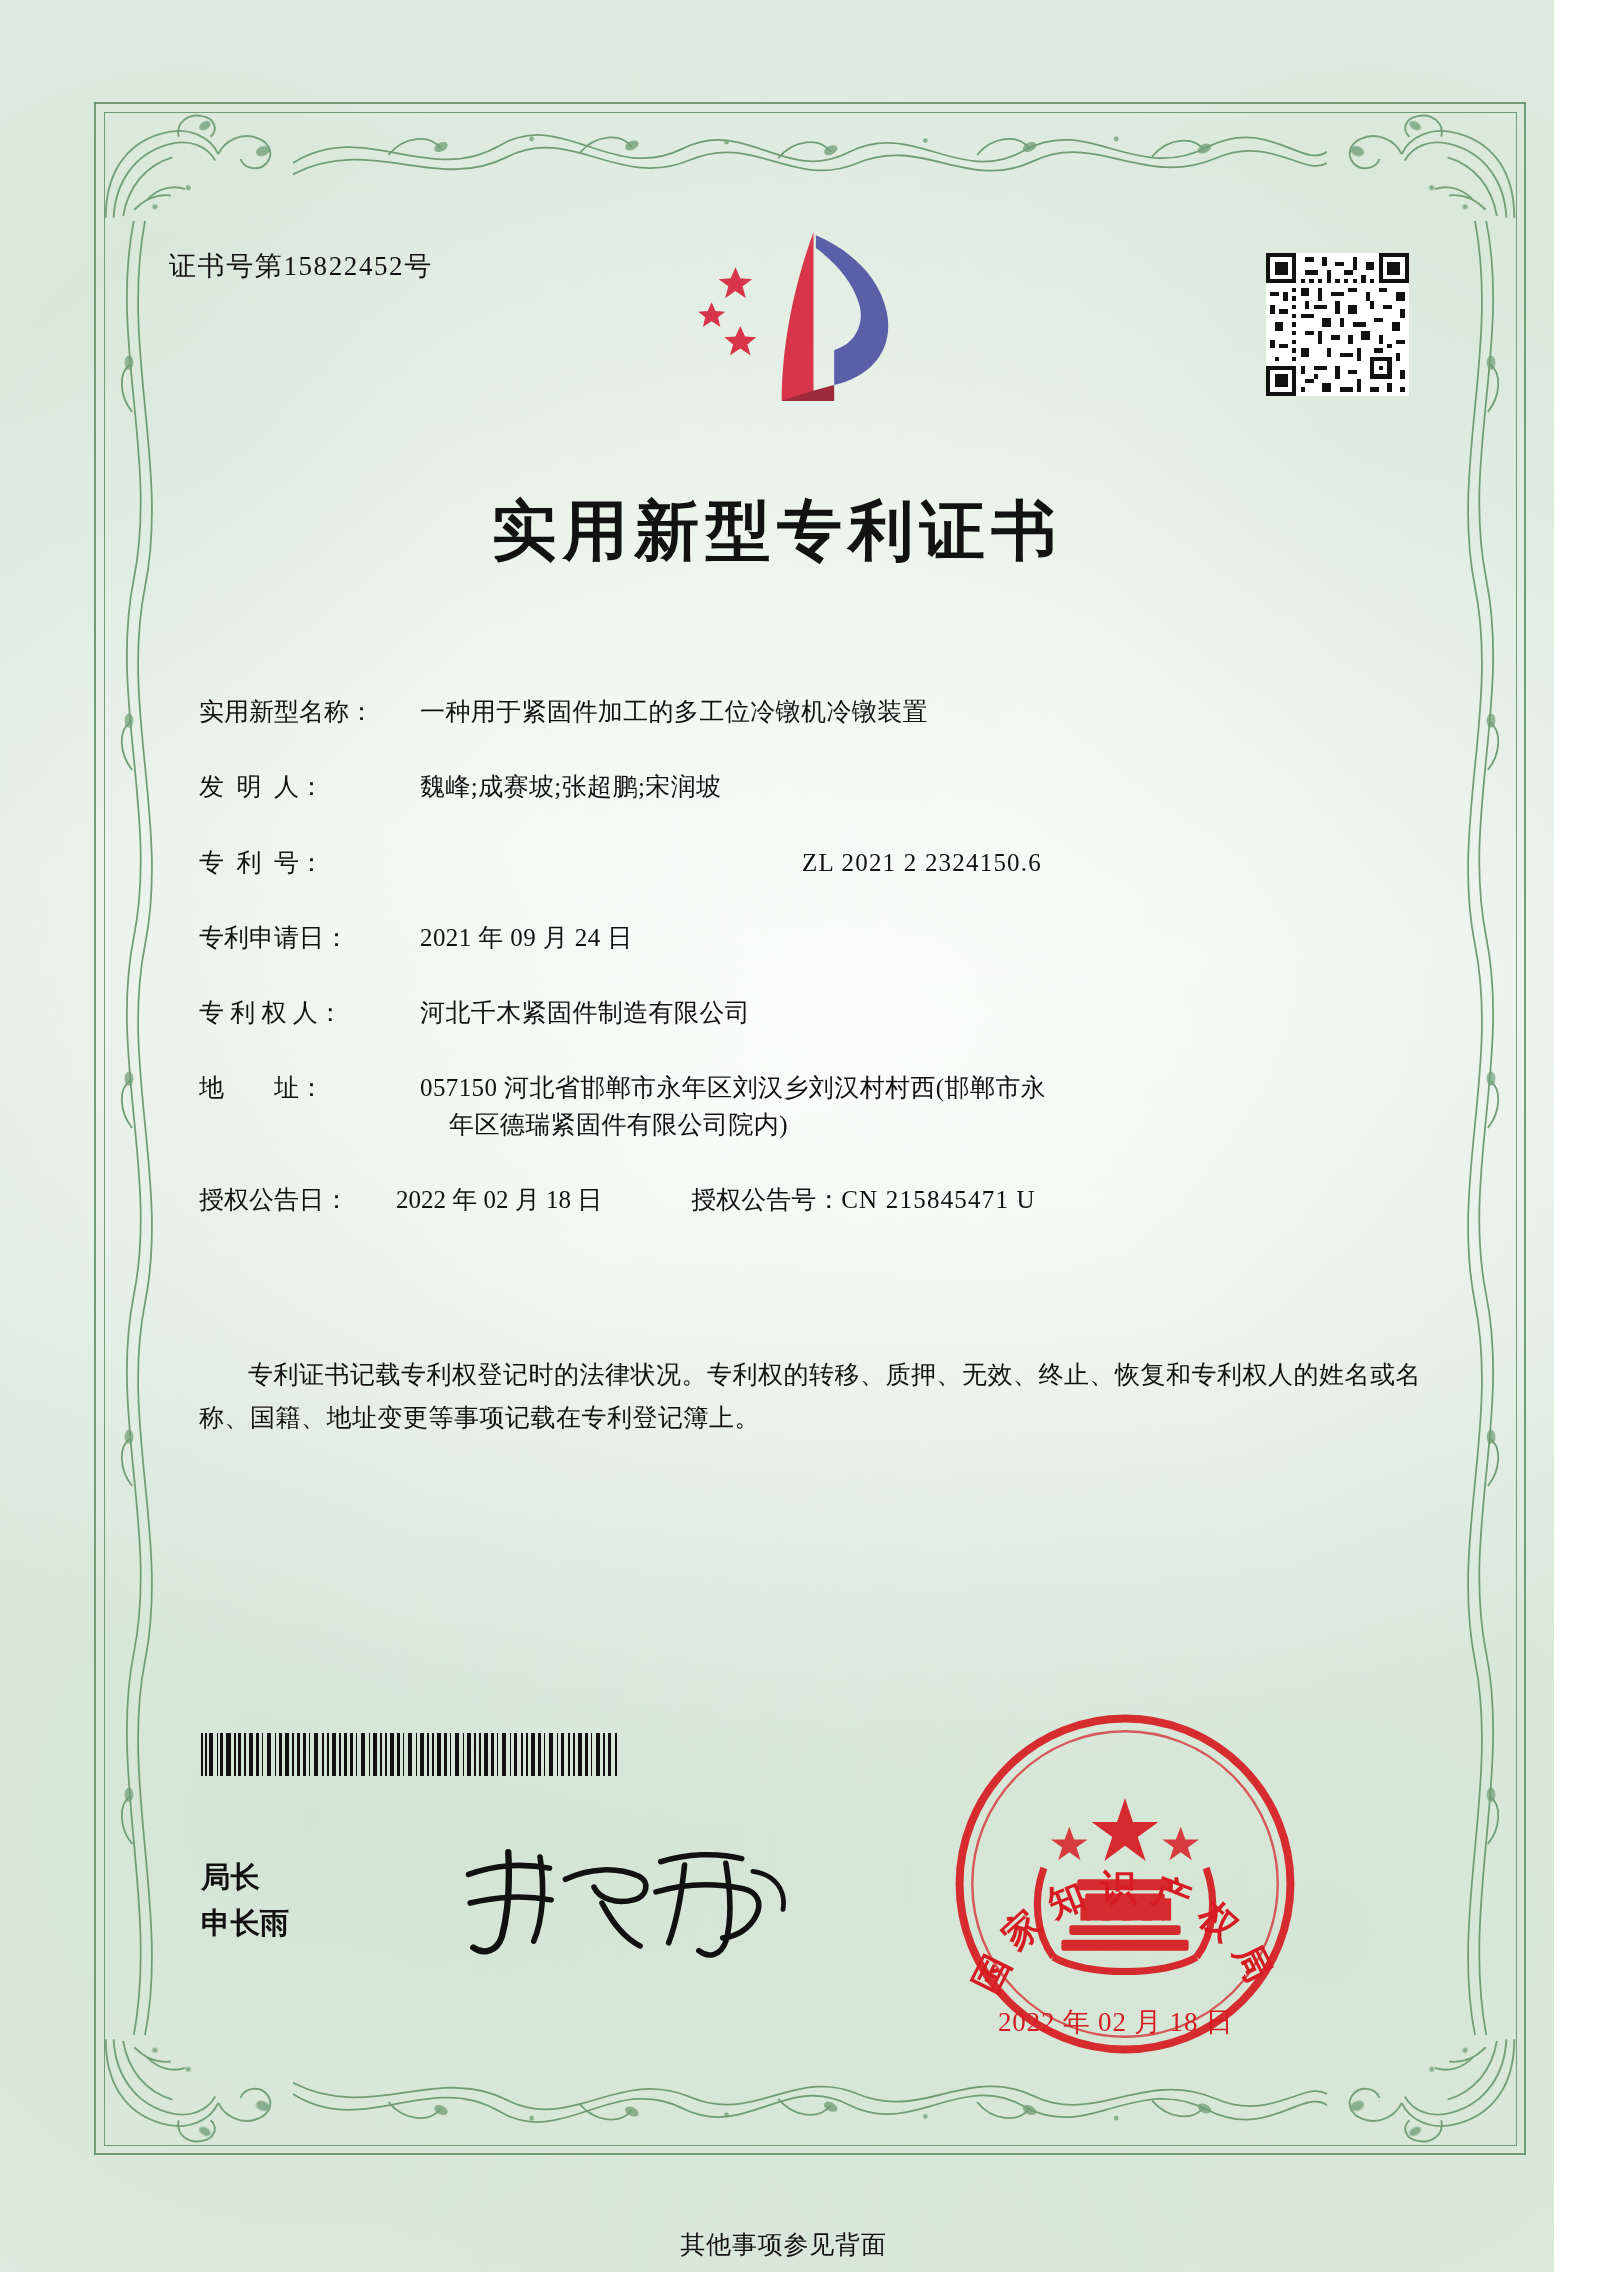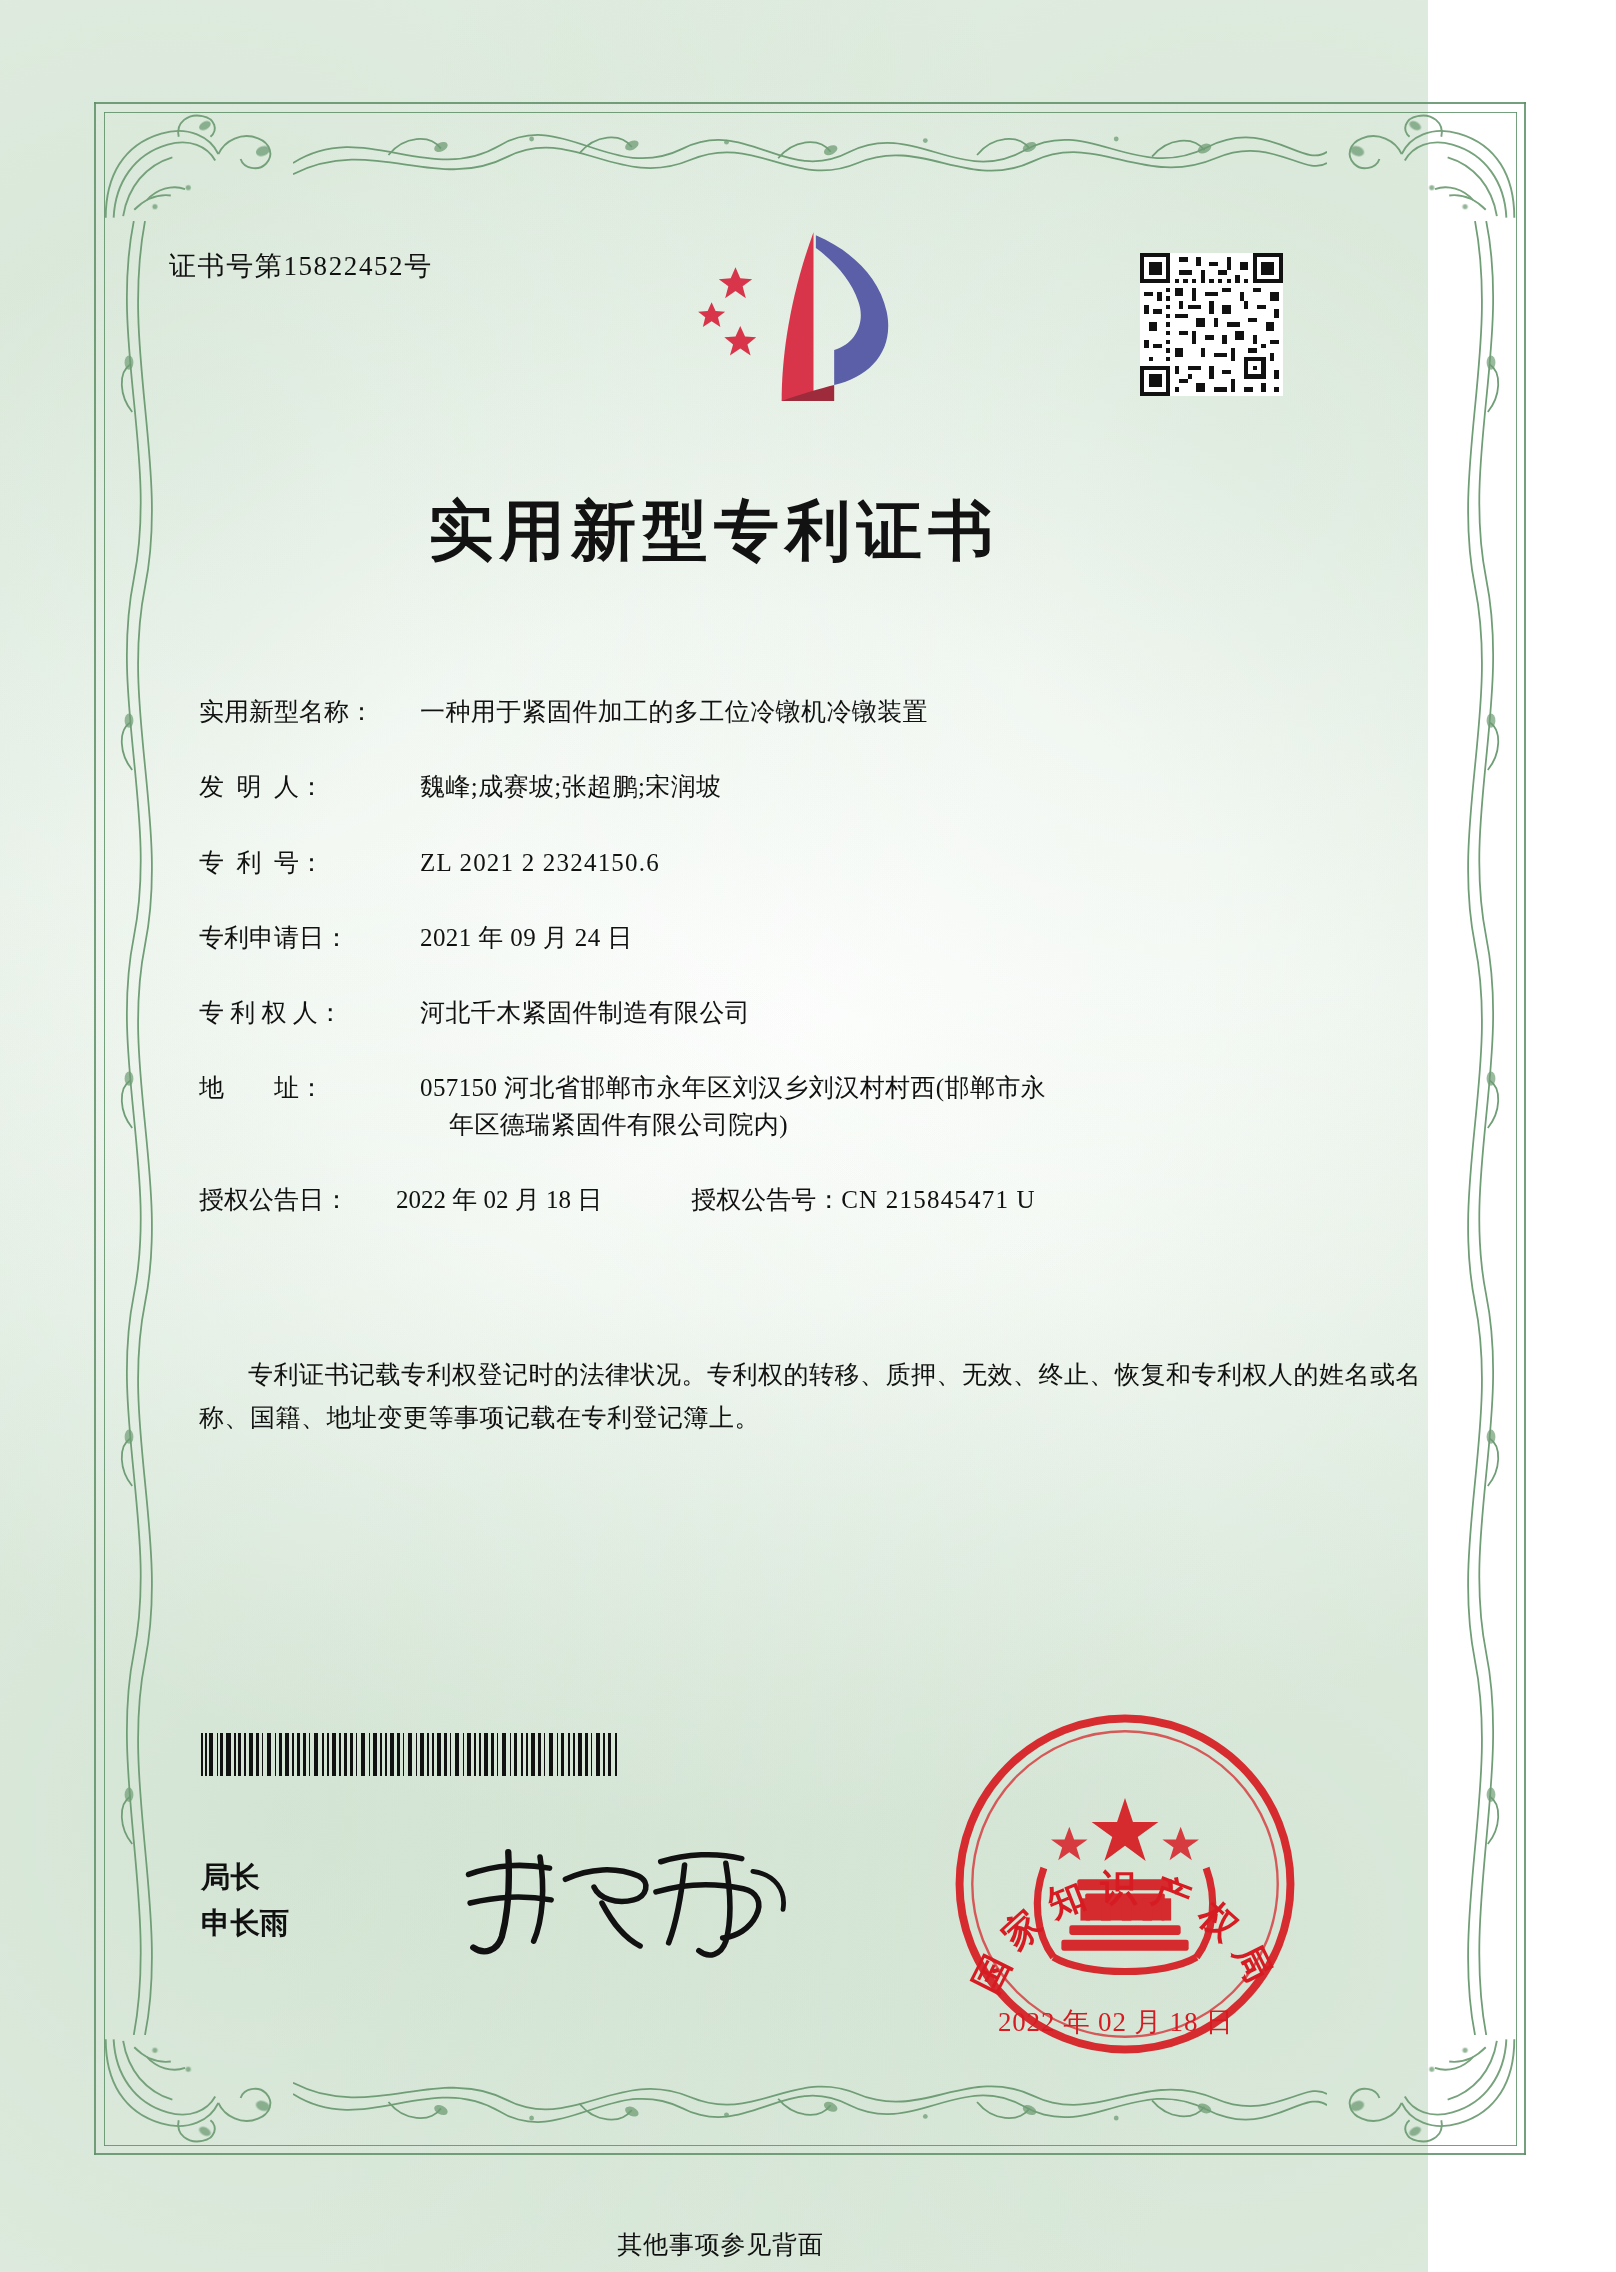--- a/index.html
+++ b/index.html
@@ -13,21 +13,21 @@
     font-family: "Liberation Serif", "DejaVu Serif", serif;
     color: #1a1a1a;
     position: relative;
     overflow: hidden;
   }
 
   
   #certificate-page {
     position: absolute;
     left: 0; top: 0;
-    width: 1428px;
+    width: 1554px;
     height: 2273px;
     background:
       radial-gradient(ellipse 1114px 875px at 52% 42%, #ffffff 0%, #fbfdfb 40%, #eef5ee 72%, #e3eee3 100%);
   }
   
   #paper-texture {
     position: absolute;
     left: 0; top: 0; right: 0; bottom: 0;
     background:
       radial-gradient(circle at 20% 80%, rgba(176,206,178,0.30) 0%, rgba(176,206,178,0) 45%),
@@ -168,20 +168,21 @@
     letter-spacing: 0px;
   }
   .field-value {
     flex: 1 1 auto;
     letter-spacing: 0.4px;
     margin-left: 24px;
   }
   .field-value.latin {
     font-family: "Liberation Serif", "DejaVu Serif", serif;
     letter-spacing: 1.2px;
+    text-align: center;
   }
   .field-value-wrap2 {
     display: block;
     margin-left: 0;
   }
   .addr-second-line {
     display: block;
     padding-left: 29px;
   }
   .dual-row {

